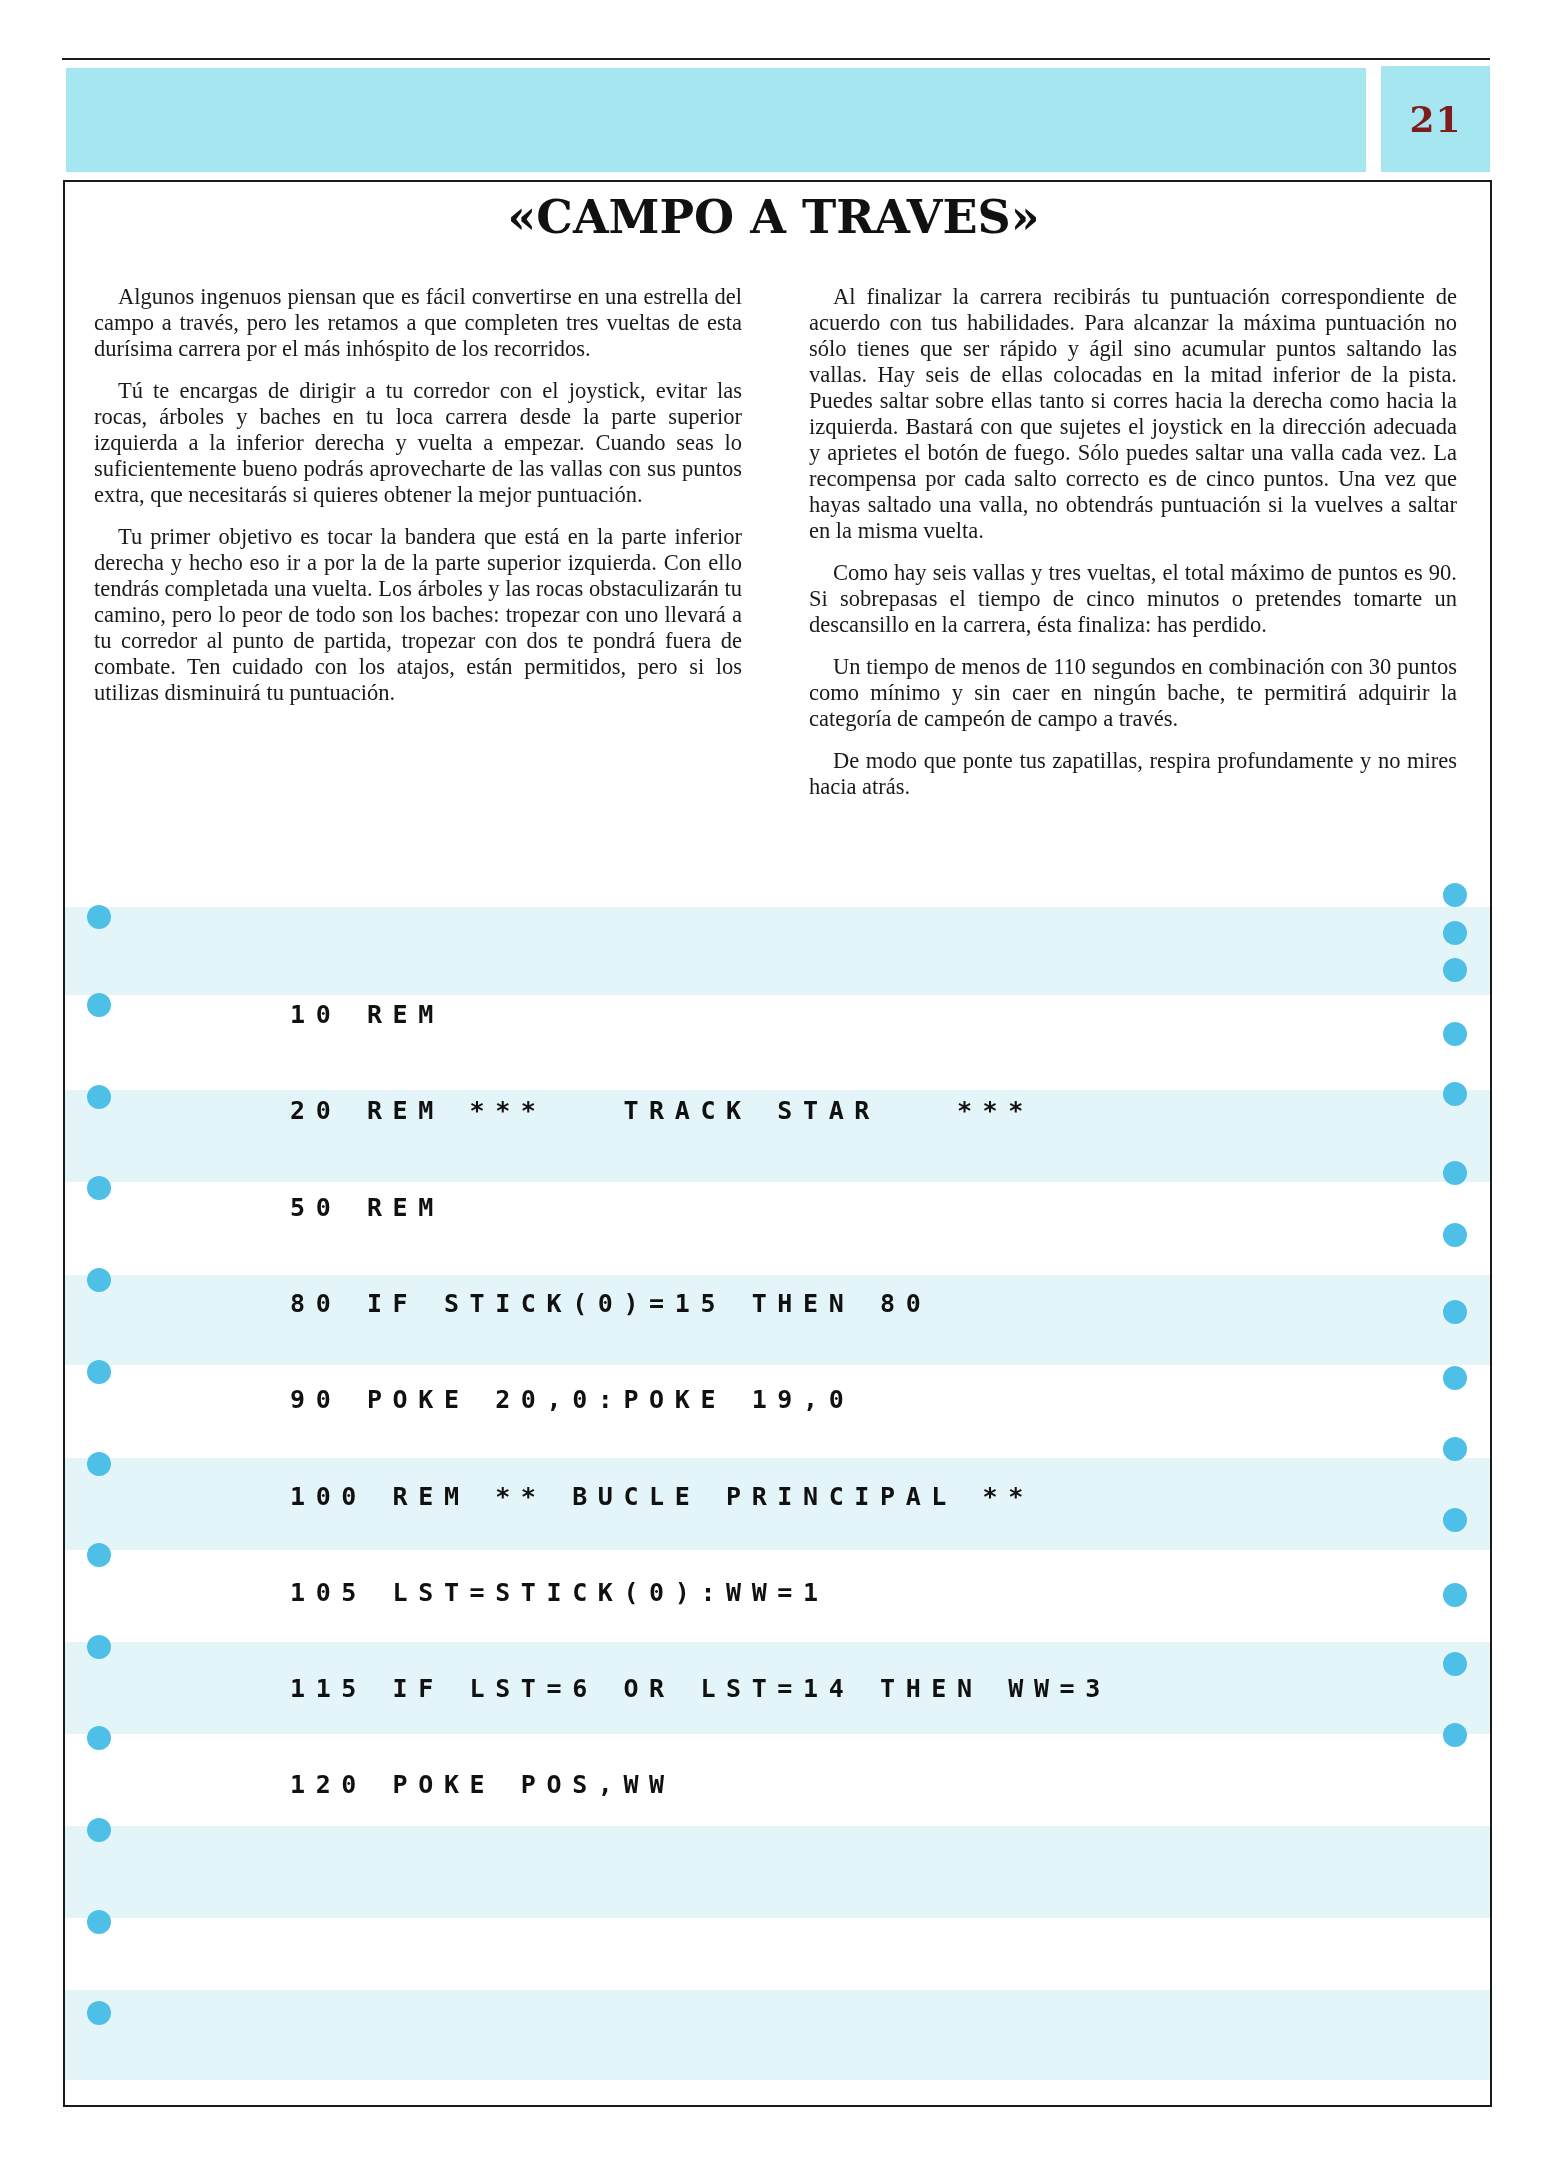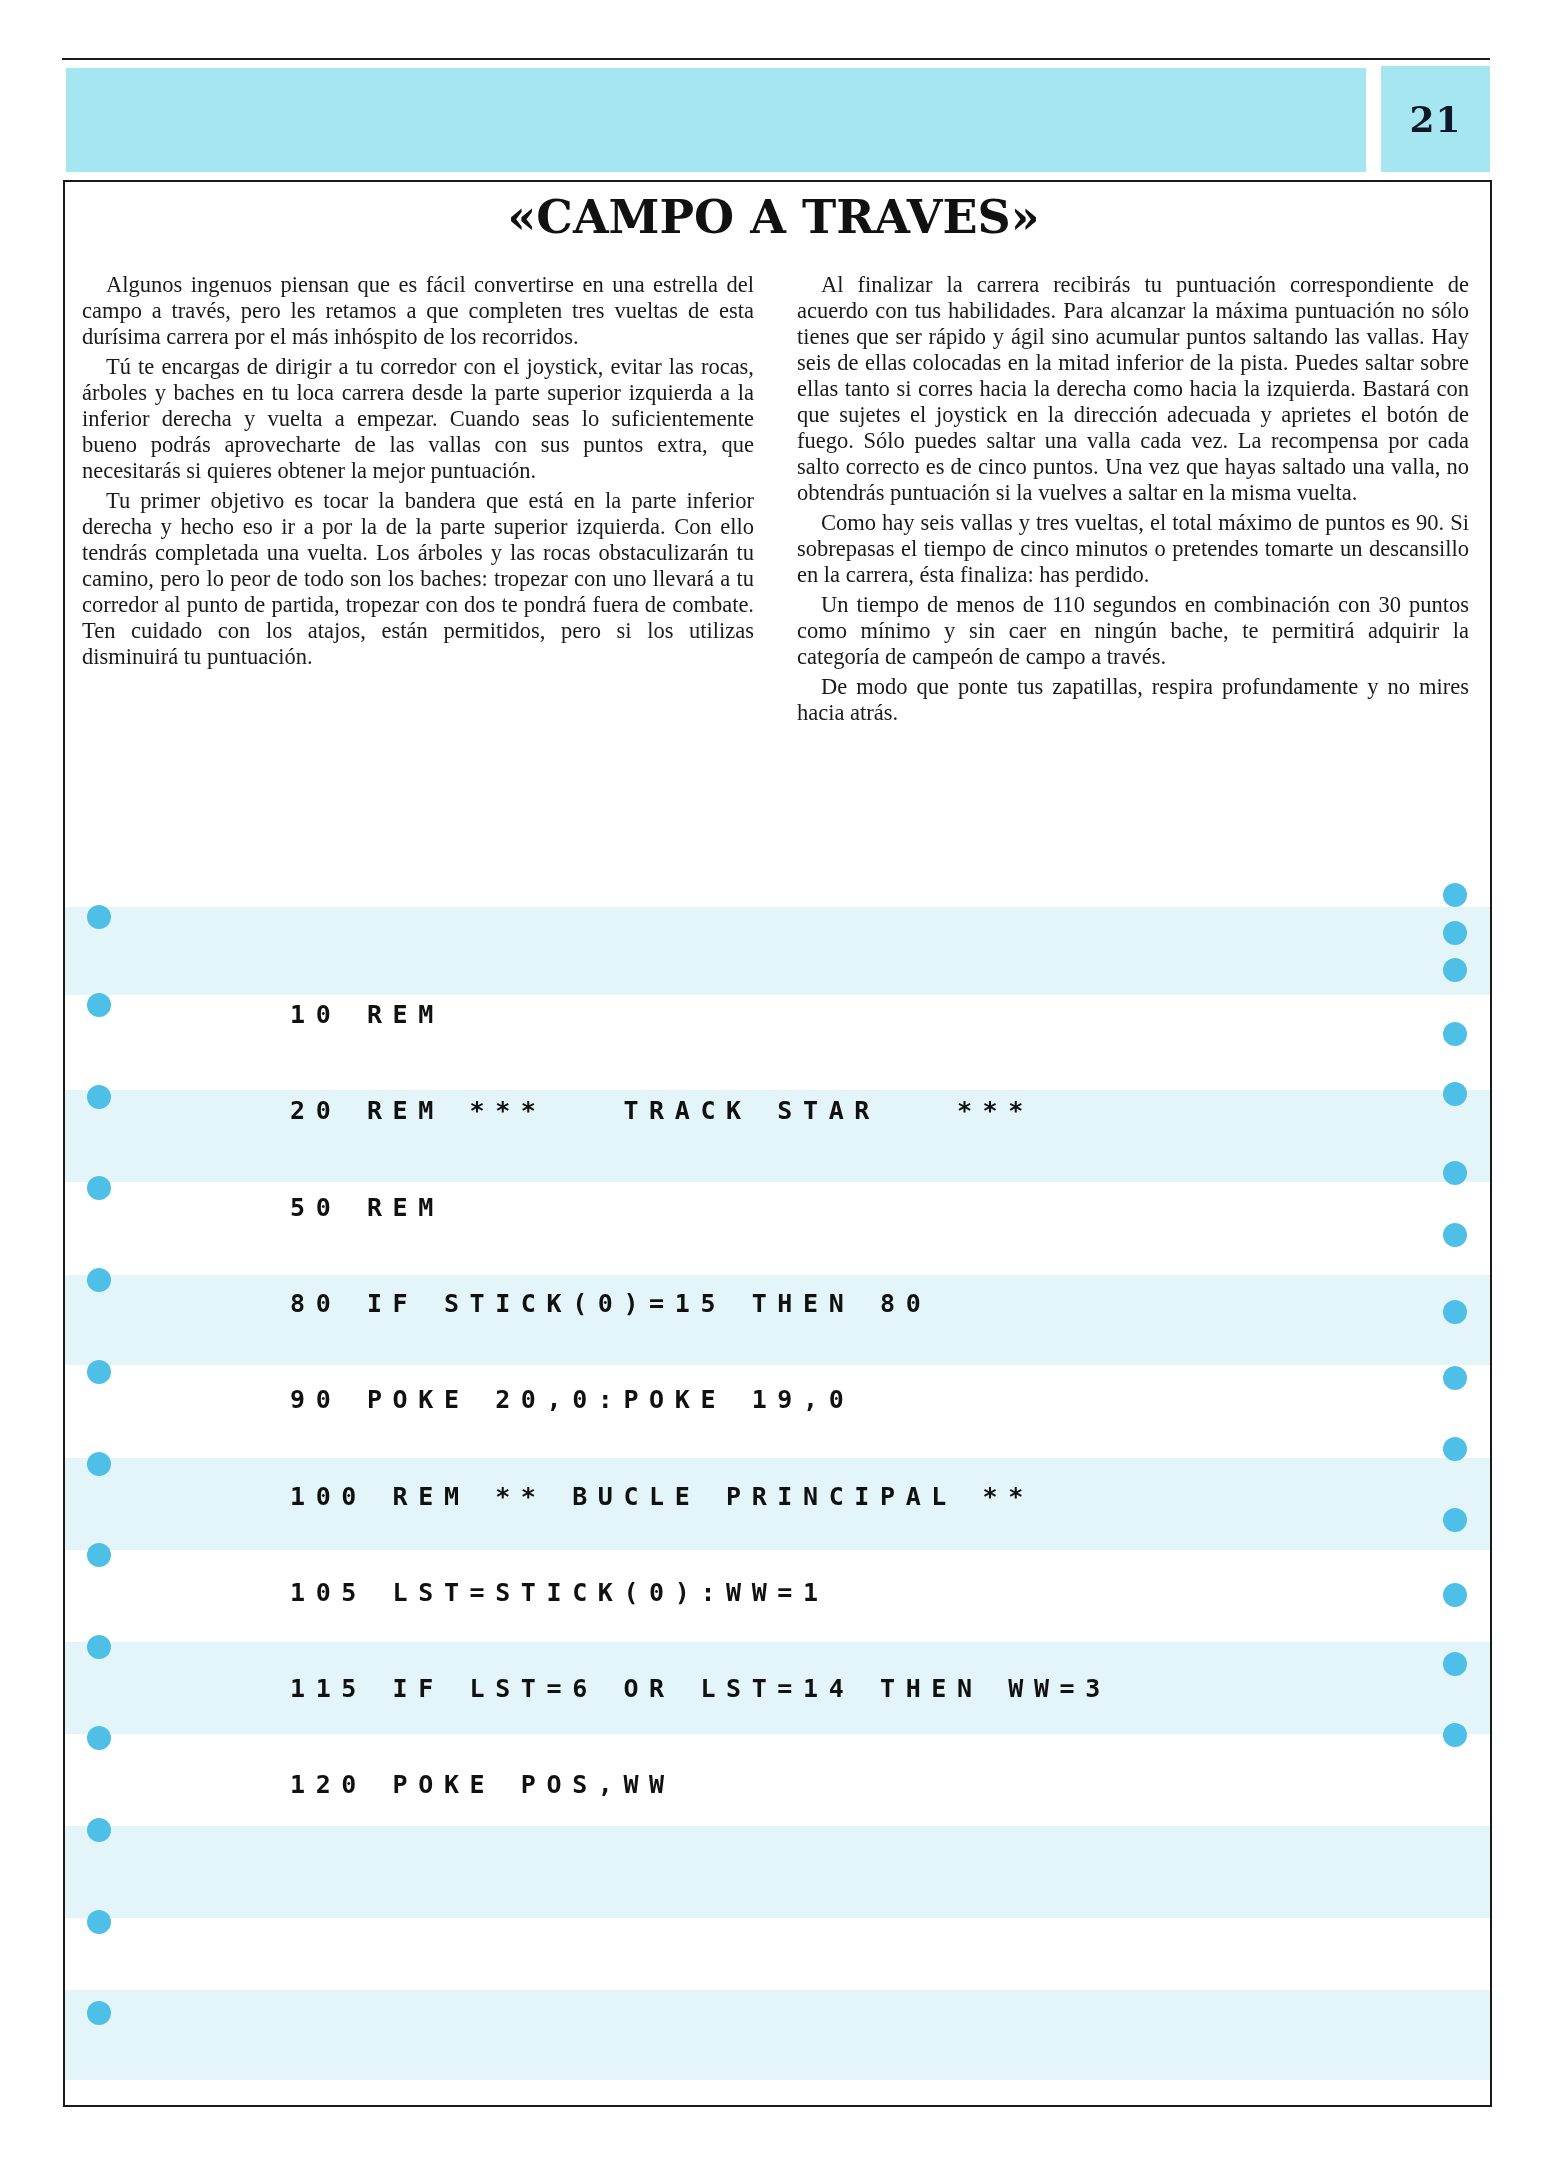--- a/index.html
+++ b/index.html
@@ -39,21 +39,21 @@
     height: 106px;
     background: #a6e6f0;
     display: flex;
     align-items: center;
     justify-content: center;
   }
   .page-num {
     font-family: "DejaVu Serif", serif;
     font-weight: bold;
     font-size: 36px;
-    color: #0f172a;
+    color: #7f1d1d;
     letter-spacing: 1px;
   }
   .frame {
     position: absolute;
     left: 63px;
     top: 180px;
     width: 1425px;
     height: 1923px;
     border: 2px solid #1a1a1a;
     box-sizing: content-box;
@@ -77,21 +77,21 @@
     width: 680px;
     font-family: "Liberation Serif", serif;
     font-size: 22.5px;
     line-height: 26px;
     text-align: justify;
     color: #1a1a1a;
   }
   .col.left { left: 78px; }
   .col.right { left: 793px; }
   .col p {
-    margin: 4px;
+    margin: 16px;
     text-indent: 24px;
     hyphens: auto;
   }
   .listing {
     position: absolute;
     left: 65px;
     top: 880px;
     width: 1425px;
     height: 1222px;
   }

